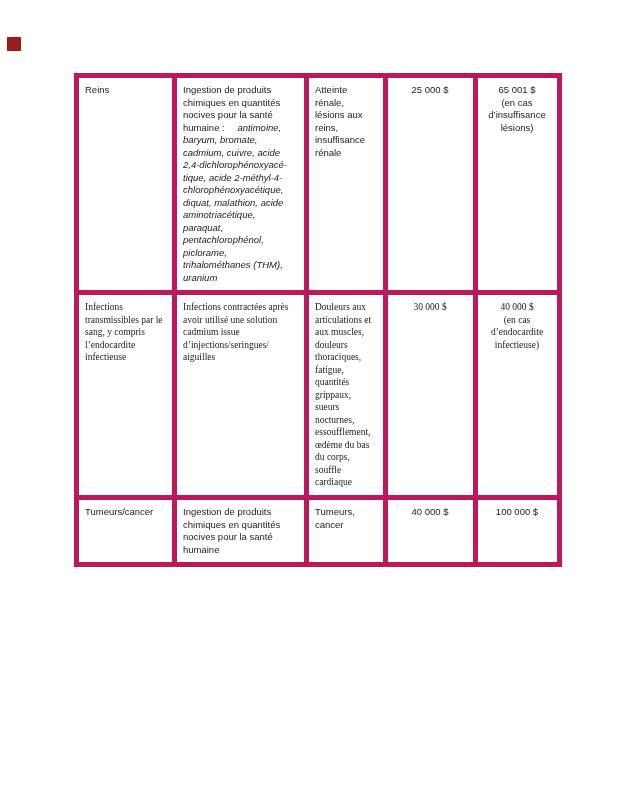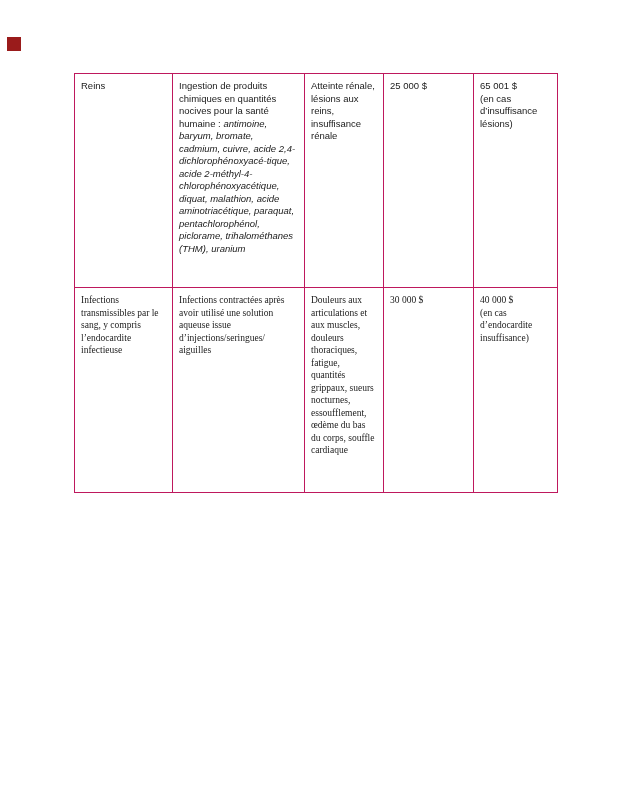--- a/index.html
+++ b/index.html
@@ -20,31 +20,31 @@
     width: 14px; height: 14px;
   }
   table.tbl {
     position: absolute;
     left: 74px; top: 73px;
     width: 483px;
     border-collapse: collapse;
     table-layout: fixed;
   }
   .tbl td {
-    border: 1px solid #be185d;
+    border: 5px solid #be185d;
     vertical-align: top;
     padding: 6px 7px 6px 6px;
     font-size: 9.5px;
     line-height: 12.5px;
     color: #1a1a1a;
     overflow: hidden;
     word-wrap: break-word;
   }
-  .it { font-style: italic; }
-  .c4, .c5 { text-align: left; }
+  .it { font-style: italic; margin-left: 10px; }
+  .c4, .c5 { text-align: center; }
   tr.r1 { height: 214px; }
   tr.r2 { height: 205px; font-family: Liberation Serif, serif; }
   tr.r3 { height: 66px; }
 </style>
 </head>
 <body>
 
 <div class="page">
 
   <div class="marker" style="background-color: rgb(154, 27, 27);"></div>
@@ -64,25 +64,35 @@
         <td class="c3">Atteinte rénale, lésions aux reins, insuffisance rénale</td>
         <td class="c4">25 000 $</td>
         <td class="c5">
           <div>65 001 $</div>
           <div>(en cas d’insuffisance lésions)</div>
         </td>
       </tr>
 
       <tr class="r2">
         <td class="c1">Infections transmissibles par le sang, y compris l’endocardite infectieuse</td>
-        <td class="c2"><span>Infections contractées après avoir utilisé une solution aqueuse issue d’injections/seringues/ aiguilles</span><span class="it"></span></td>
+        <td class="c2"><span>Infections contractées après avoir utilisé une solution cadmium issue d’injections/seringues/ aiguilles</span><span class="it"></span></td>
         <td class="c3">Douleurs aux articulations et aux muscles, douleurs thoraciques, fatigue, quantités grippaux, sueurs nocturnes, essoufflement, œdème du bas du corps, souffle cardiaque</td>
         <td class="c4">30 000 $</td>
         <td class="c5">
           <div>40 000 $</div>
-          <div>(en cas d’endocardite insuffisance)</div>
+          <div>(en cas d’endocardite infectieuse)</div>
         </td>
       </tr>
 
+      <tr class="r3">
+        <td class="c1">Tumeurs/cancer</td>
+        <td class="c2"><span>Ingestion de produits chimiques en quantités nocives pour la santé humaine</span><span class="it"></span></td>
+        <td class="c3">Tumeurs, cancer</td>
+        <td class="c4">40 000 $</td>
+        <td class="c5">
+          <div>100 000 $</div>
+          <div></div>
+        </td>
+      </tr>
     </tbody>
   </table>
 
 </div>
 
 </body></html>

